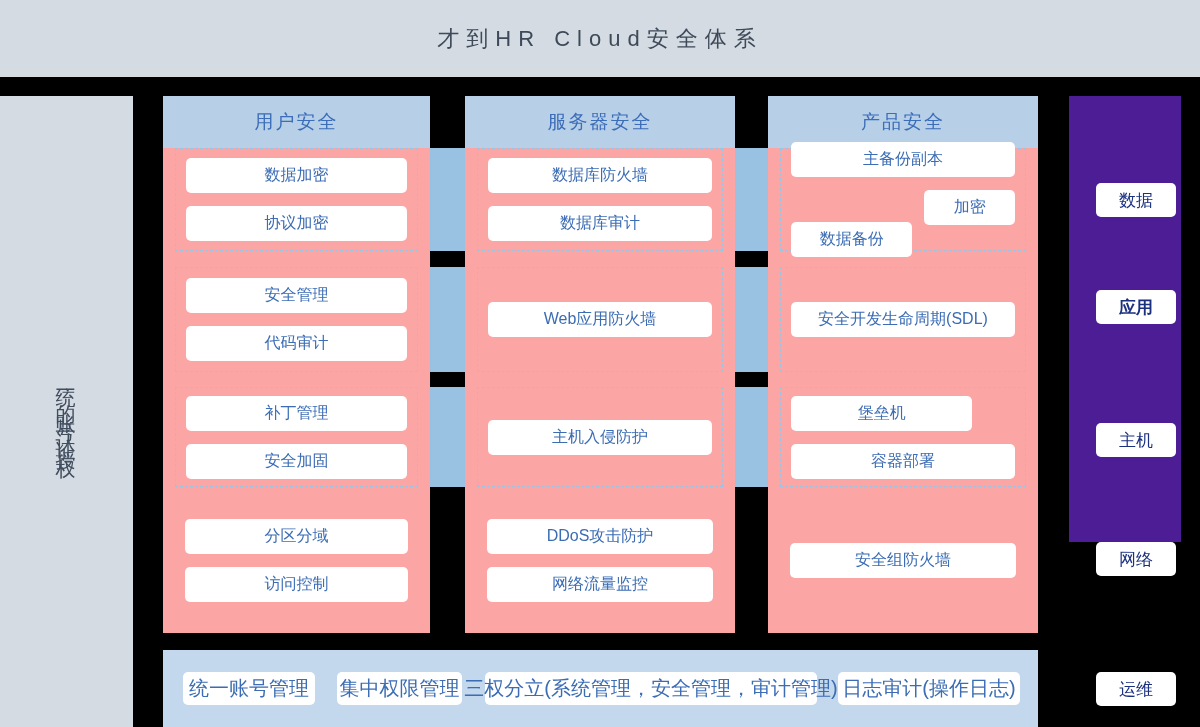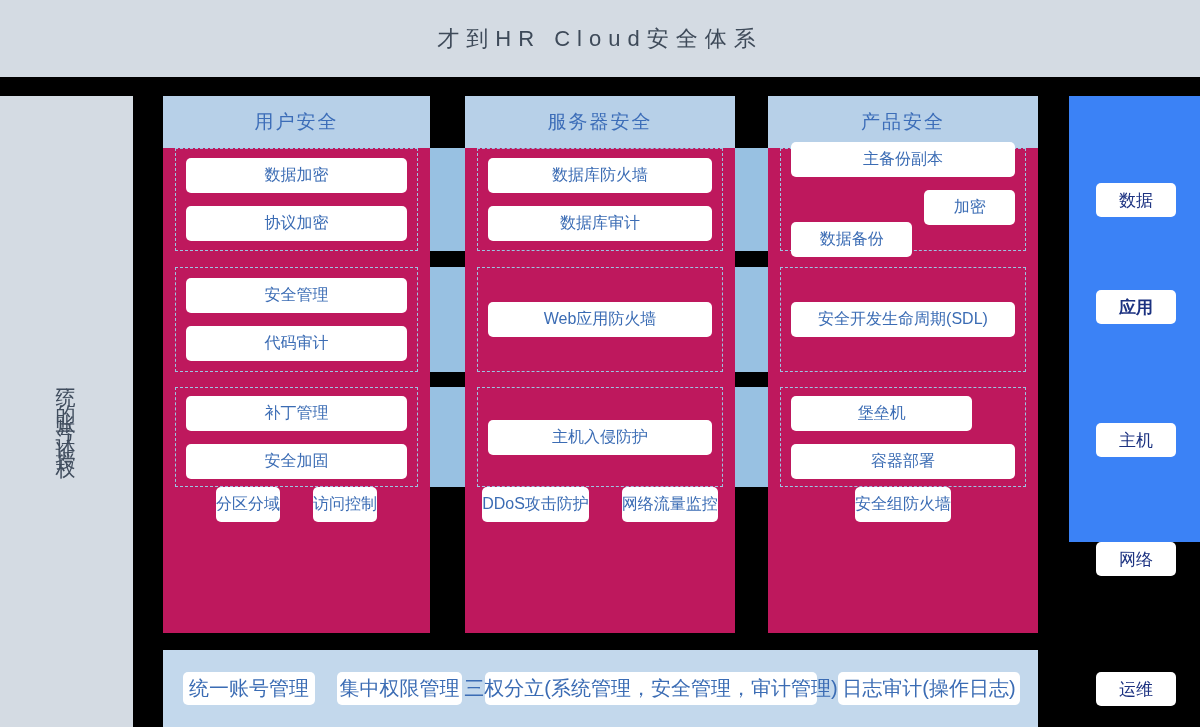--- a/index.html
+++ b/index.html
@@ -20,51 +20,50 @@
   .left-bar{
     position:absolute;left:0;top:96px;width:133px;height:631px;
     background:#d4dbe3;display:flex;align-items:center;justify-content:center;
   }
   .left-bar .vtext{
     writing-mode:vertical-rl;text-orientation:upright;
     color:#404d5e;font-size:20px;letter-spacing:9px;font-weight:500;
   }
   
   .col{
-    position:absolute;top:96px;height:537px;background:#be185d;
+    position:absolute;top:96px;height:537px;background:#fca5a5;
     display:flex;flex-direction:column;box-sizing:border-box;
   }
   .col-header{
     flex:none;height:52px;background:#b7d0e8;
     display:flex;align-items:center;justify-content:center;
     color:#3c6db8;font-size:19px;font-weight:500;letter-spacing:2px;
   }
   .group{
     flex:none;margin:0 12px;box-sizing:border-box;
     border:1px dashed #9dc3e2;
     display:flex;flex-direction:column;justify-content:center;gap:13px;
   }
   .row4{
-    flex:1;margin:0 12px;display:flex;
+    flex:1;margin:0 12px;display:flex;flex-direction:column;
     justify-content:center;gap:13px;
   }
   .wbox{
     flex:none;height:35px;margin:0 10px;background:#fff;border-radius:5px;
     display:flex;align-items:center;justify-content:center;
     color:#3b6cb4;font-size:16px;white-space:nowrap;
   }
   .brow{flex:none;display:flex;gap:12px;margin:0 10px;}
   .brow .wbox{margin:0;min-width:0;}
   
   .connector{position:absolute;background:#98c1e2;}
   
   .right-bar{
     position:absolute;left:1069px;top:96px;width:112px;height:446px;
-    background:#3b82f6;
-    padding-left:20px;
+    background:#4c1d95;
   }
   .navy-box{
     position:absolute;left:27px;width:80px;height:34px;background:#fff;
     border-radius:5px;display:flex;align-items:center;justify-content:center;
     color:#1b3180;font-size:17px;
   }
   
   .bottom-bar{
     position:absolute;left:163px;top:650px;width:875px;height:77px;
     background:#c3d8ec;

